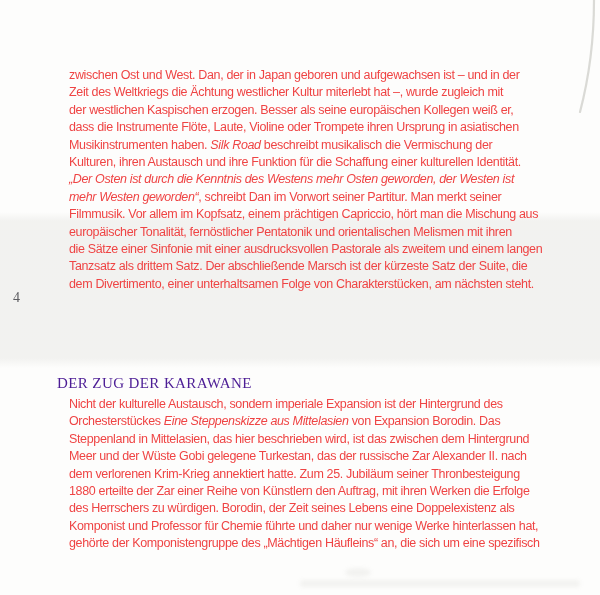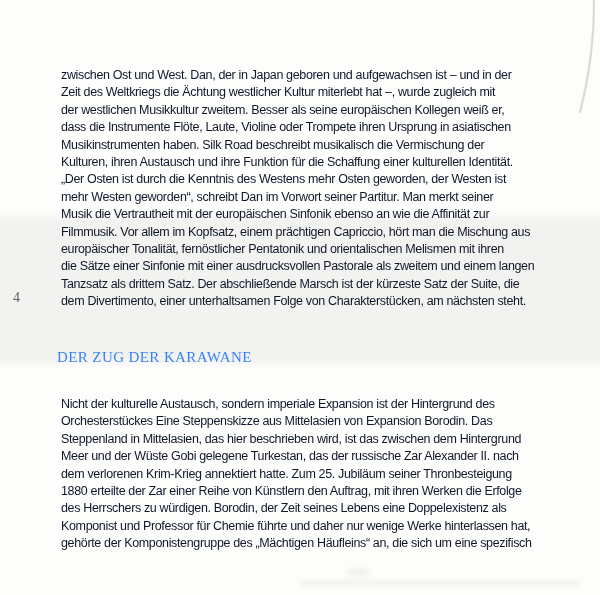--- a/index.html
+++ b/index.html
@@ -40,37 +40,37 @@
   }
   .page-number {
     position: absolute; left: 13px; top: 290px;
     font-family: "Liberation Serif", serif;
     font-size: 14px; color: #5c5c60;
   }
   .content {
     position: absolute; left: 57px; top: 67px; width: 520px;
   }
   .para {
-    position: absolute; left: 4px;
+    position: absolute; left: 12px;
     font-size: 12.5px; line-height: 17.4px;
     letter-spacing: -0.35px;
-    color: #0f172a;
+    color: #ef4444;
     white-space: nowrap;
   }
   .para-1 { top: 0; }
   .para-2 { top: 329px; }
   .para .line { height: 17.4px; }
-  .para .it { }
+  .para .it { font-style: italic; }
   .heading {
-    position: absolute; left: 0; top: 282px;
+    position: absolute; left: 0; top: 308px;
     margin: 0;
     font-family: "Liberation Serif", serif;
     font-size: 15px; font-weight: 400;
     letter-spacing: 0.4px;
-    color: #3b82f6;
+    color: #4c1d95;
     white-space: nowrap;
     text-align: right;
   }
 </style>
 </head>
 <body>
 
 <div class="scan-page">
 
   <div class="scan-band"></div>
@@ -81,27 +81,26 @@
 
   <div class="scan-smudge"></div>
   <div class="scan-smudge2"></div>
 
   <div class="page-number">4</div>
 
   <div class="content">
     <div class="para para-1">
         <div class="line"><span>zwischen Ost und West. Dan, der in Japan geboren und aufgewachsen ist – und in der</span></div>
         <div class="line"><span>Zeit des Weltkriegs die Ächtung westlicher Kultur miterlebt hat –, wurde zugleich mit</span></div>
-        <div class="line"><span>der westlichen Musikkultur zweitem. Besser als seine europäischen Kollegen weiß er,</span></div>
+        <div class="line"><span>der westlichen Kaspischen erzogen. Besser als seine europäischen Kollegen weiß er,</span></div>
         <div class="line"><span>dass die Instrumente Flöte, Laute, Violine oder Trompete ihren Ursprung in asiatischen</span></div>
         <div class="line"><span>Musikinstrumenten haben. </span><span class="it">Silk Road</span><span> beschreibt musikalisch die Vermischung der</span></div>
         <div class="line"><span>Kulturen, ihren Austausch und ihre Funktion für die Schaffung einer kulturellen Identität.</span></div>
         <div class="line"><span class="it">„Der Osten ist durch die Kenntnis des Westens mehr Osten geworden, der Westen ist</span></div>
         <div class="line"><span class="it">mehr Westen geworden“</span><span>, schreibt Dan im Vorwort seiner Partitur. Man merkt seiner</span></div>
-        <div class="line"><span>Musik die Vertrautheit mit der europäischen Sinfonik ebenso an wie die Affinität zur</span></div>
         <div class="line"><span>Filmmusik. Vor allem im Kopfsatz, einem prächtigen Capriccio, hört man die Mischung aus</span></div>
         <div class="line"><span>europäischer Tonalität, fernöstlicher Pentatonik und orientalischen Melismen mit ihren</span></div>
         <div class="line"><span>die Sätze einer Sinfonie mit einer ausdrucksvollen Pastorale als zweitem und einem langen</span></div>
         <div class="line"><span>Tanzsatz als drittem Satz. Der abschließende Marsch ist der kürzeste Satz der Suite, die</span></div>
         <div class="line"><span>dem Divertimento, einer unterhaltsamen Folge von Charakterstücken, am nächsten steht.</span></div>
       </div>
 
     <h2 class="heading">DER ZUG DER KARAWANE</h2>
 
     <div class="para para-2">

